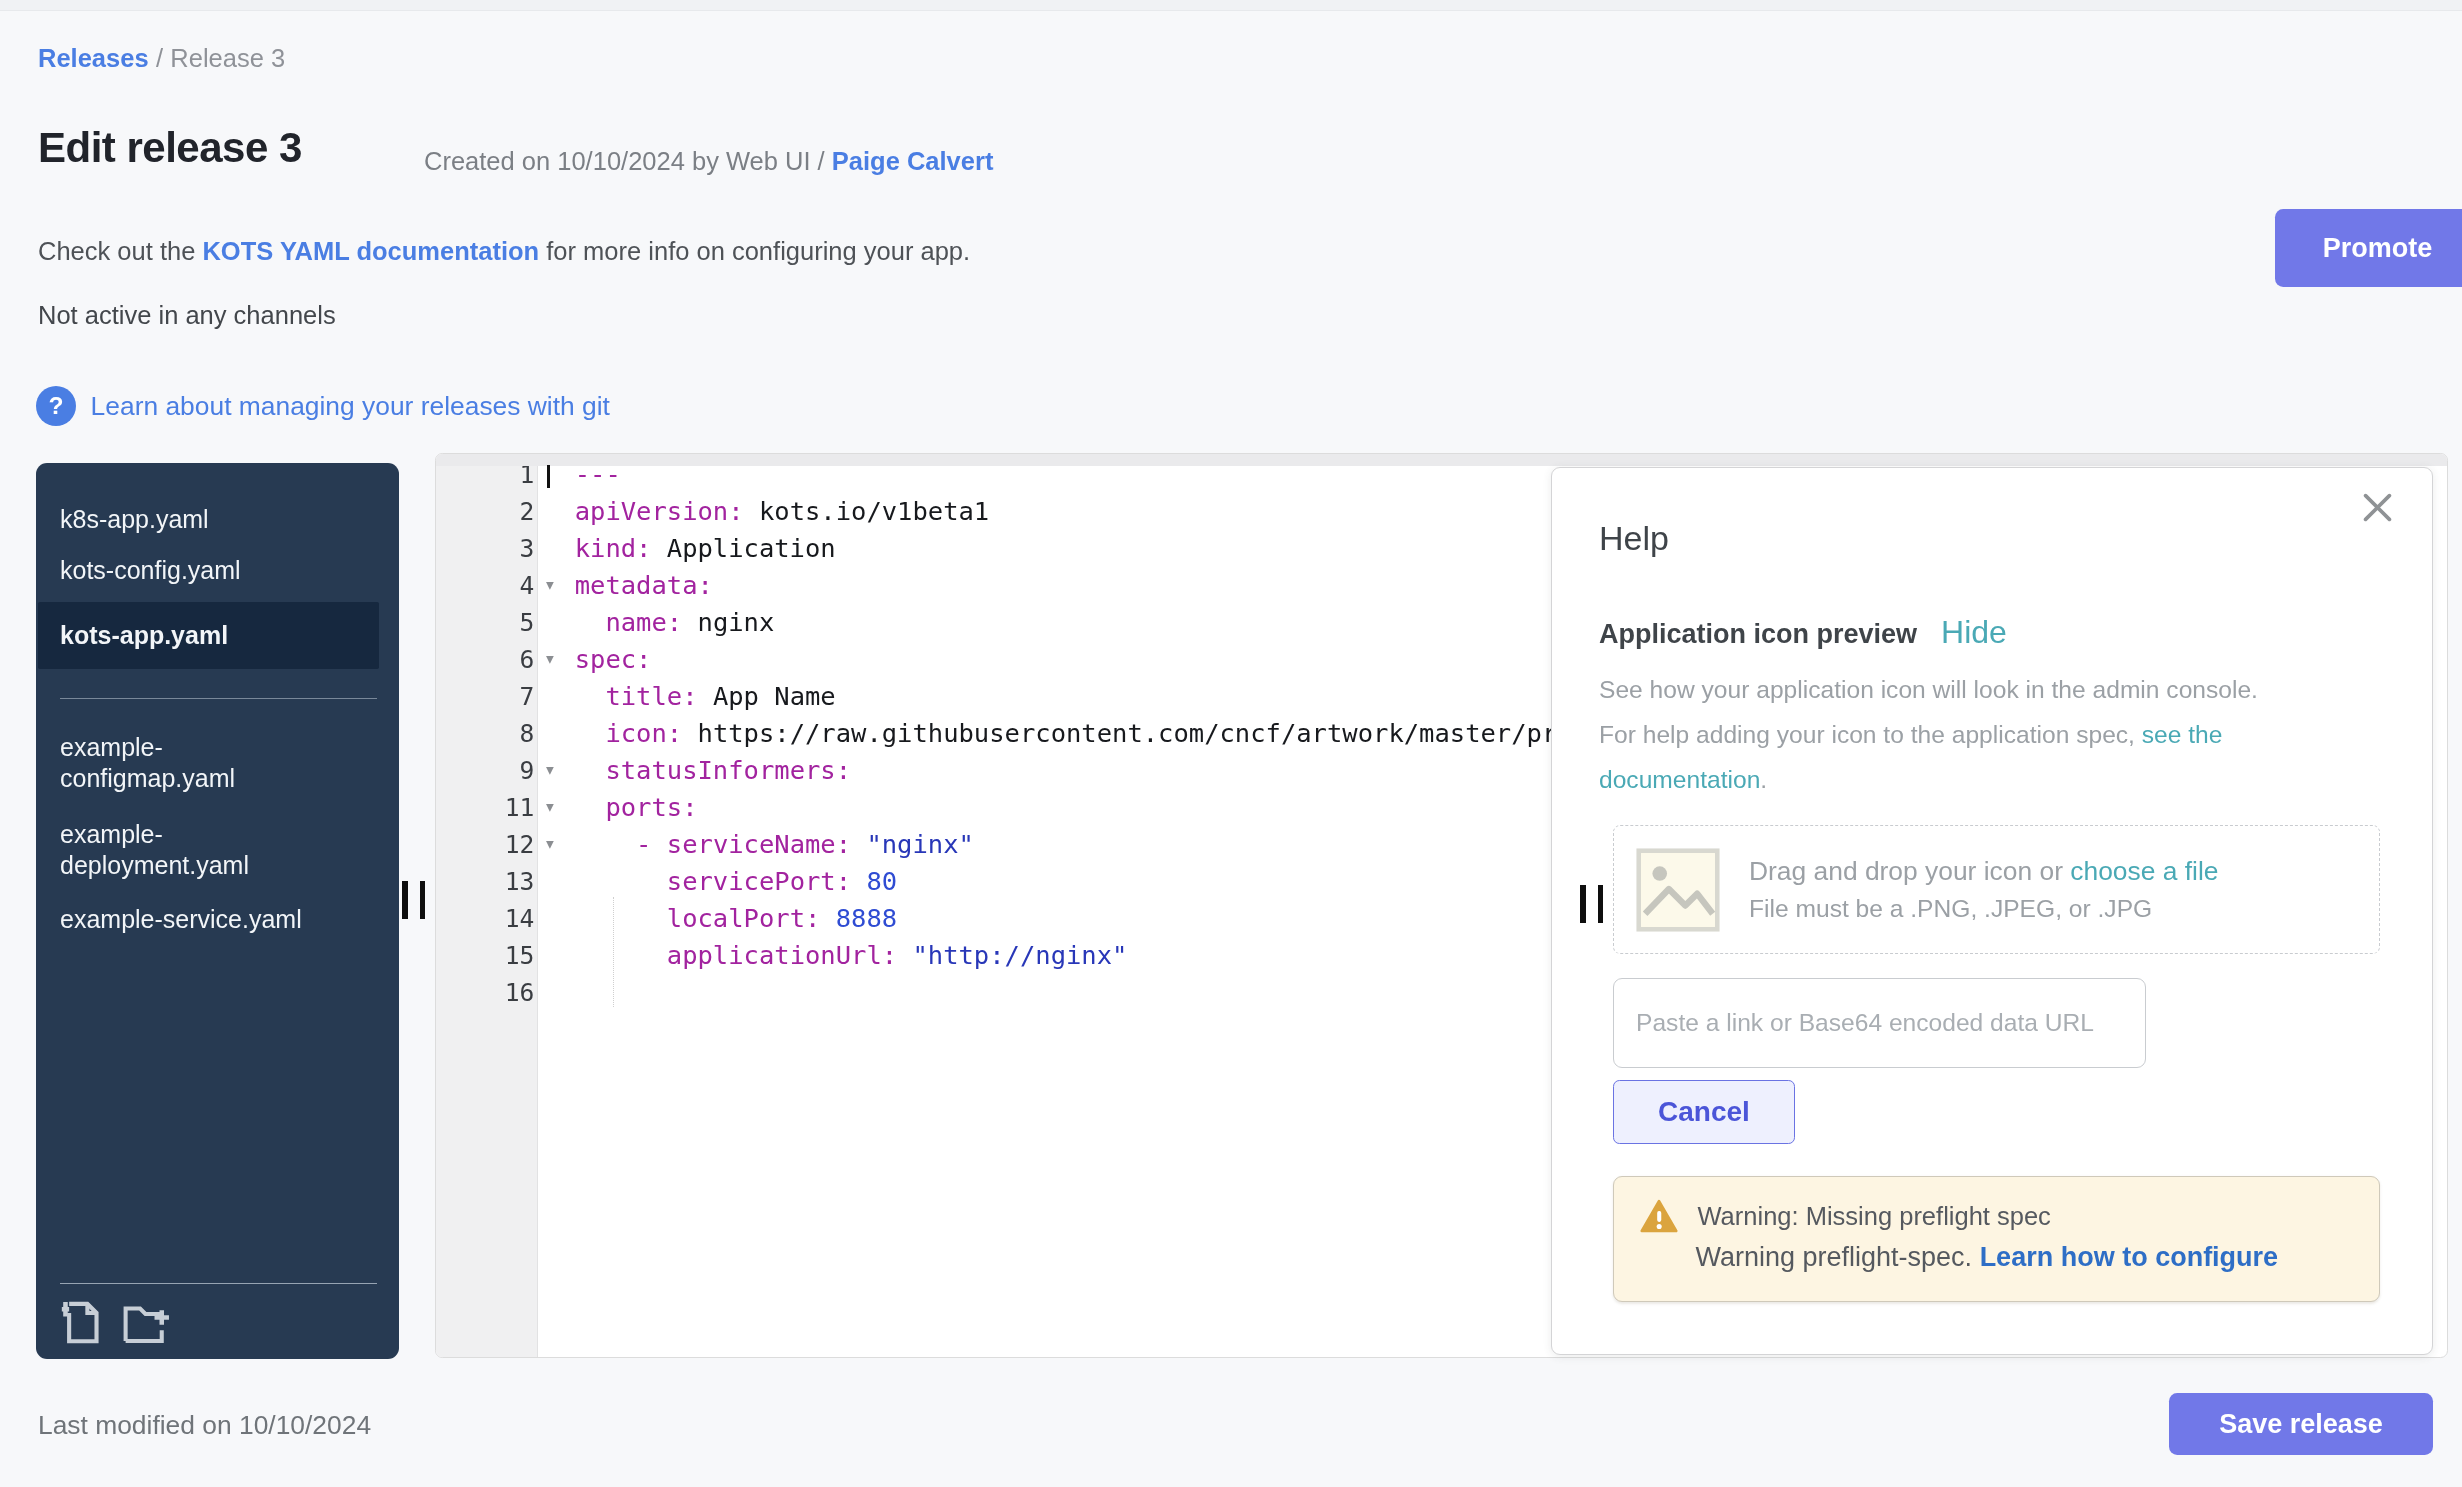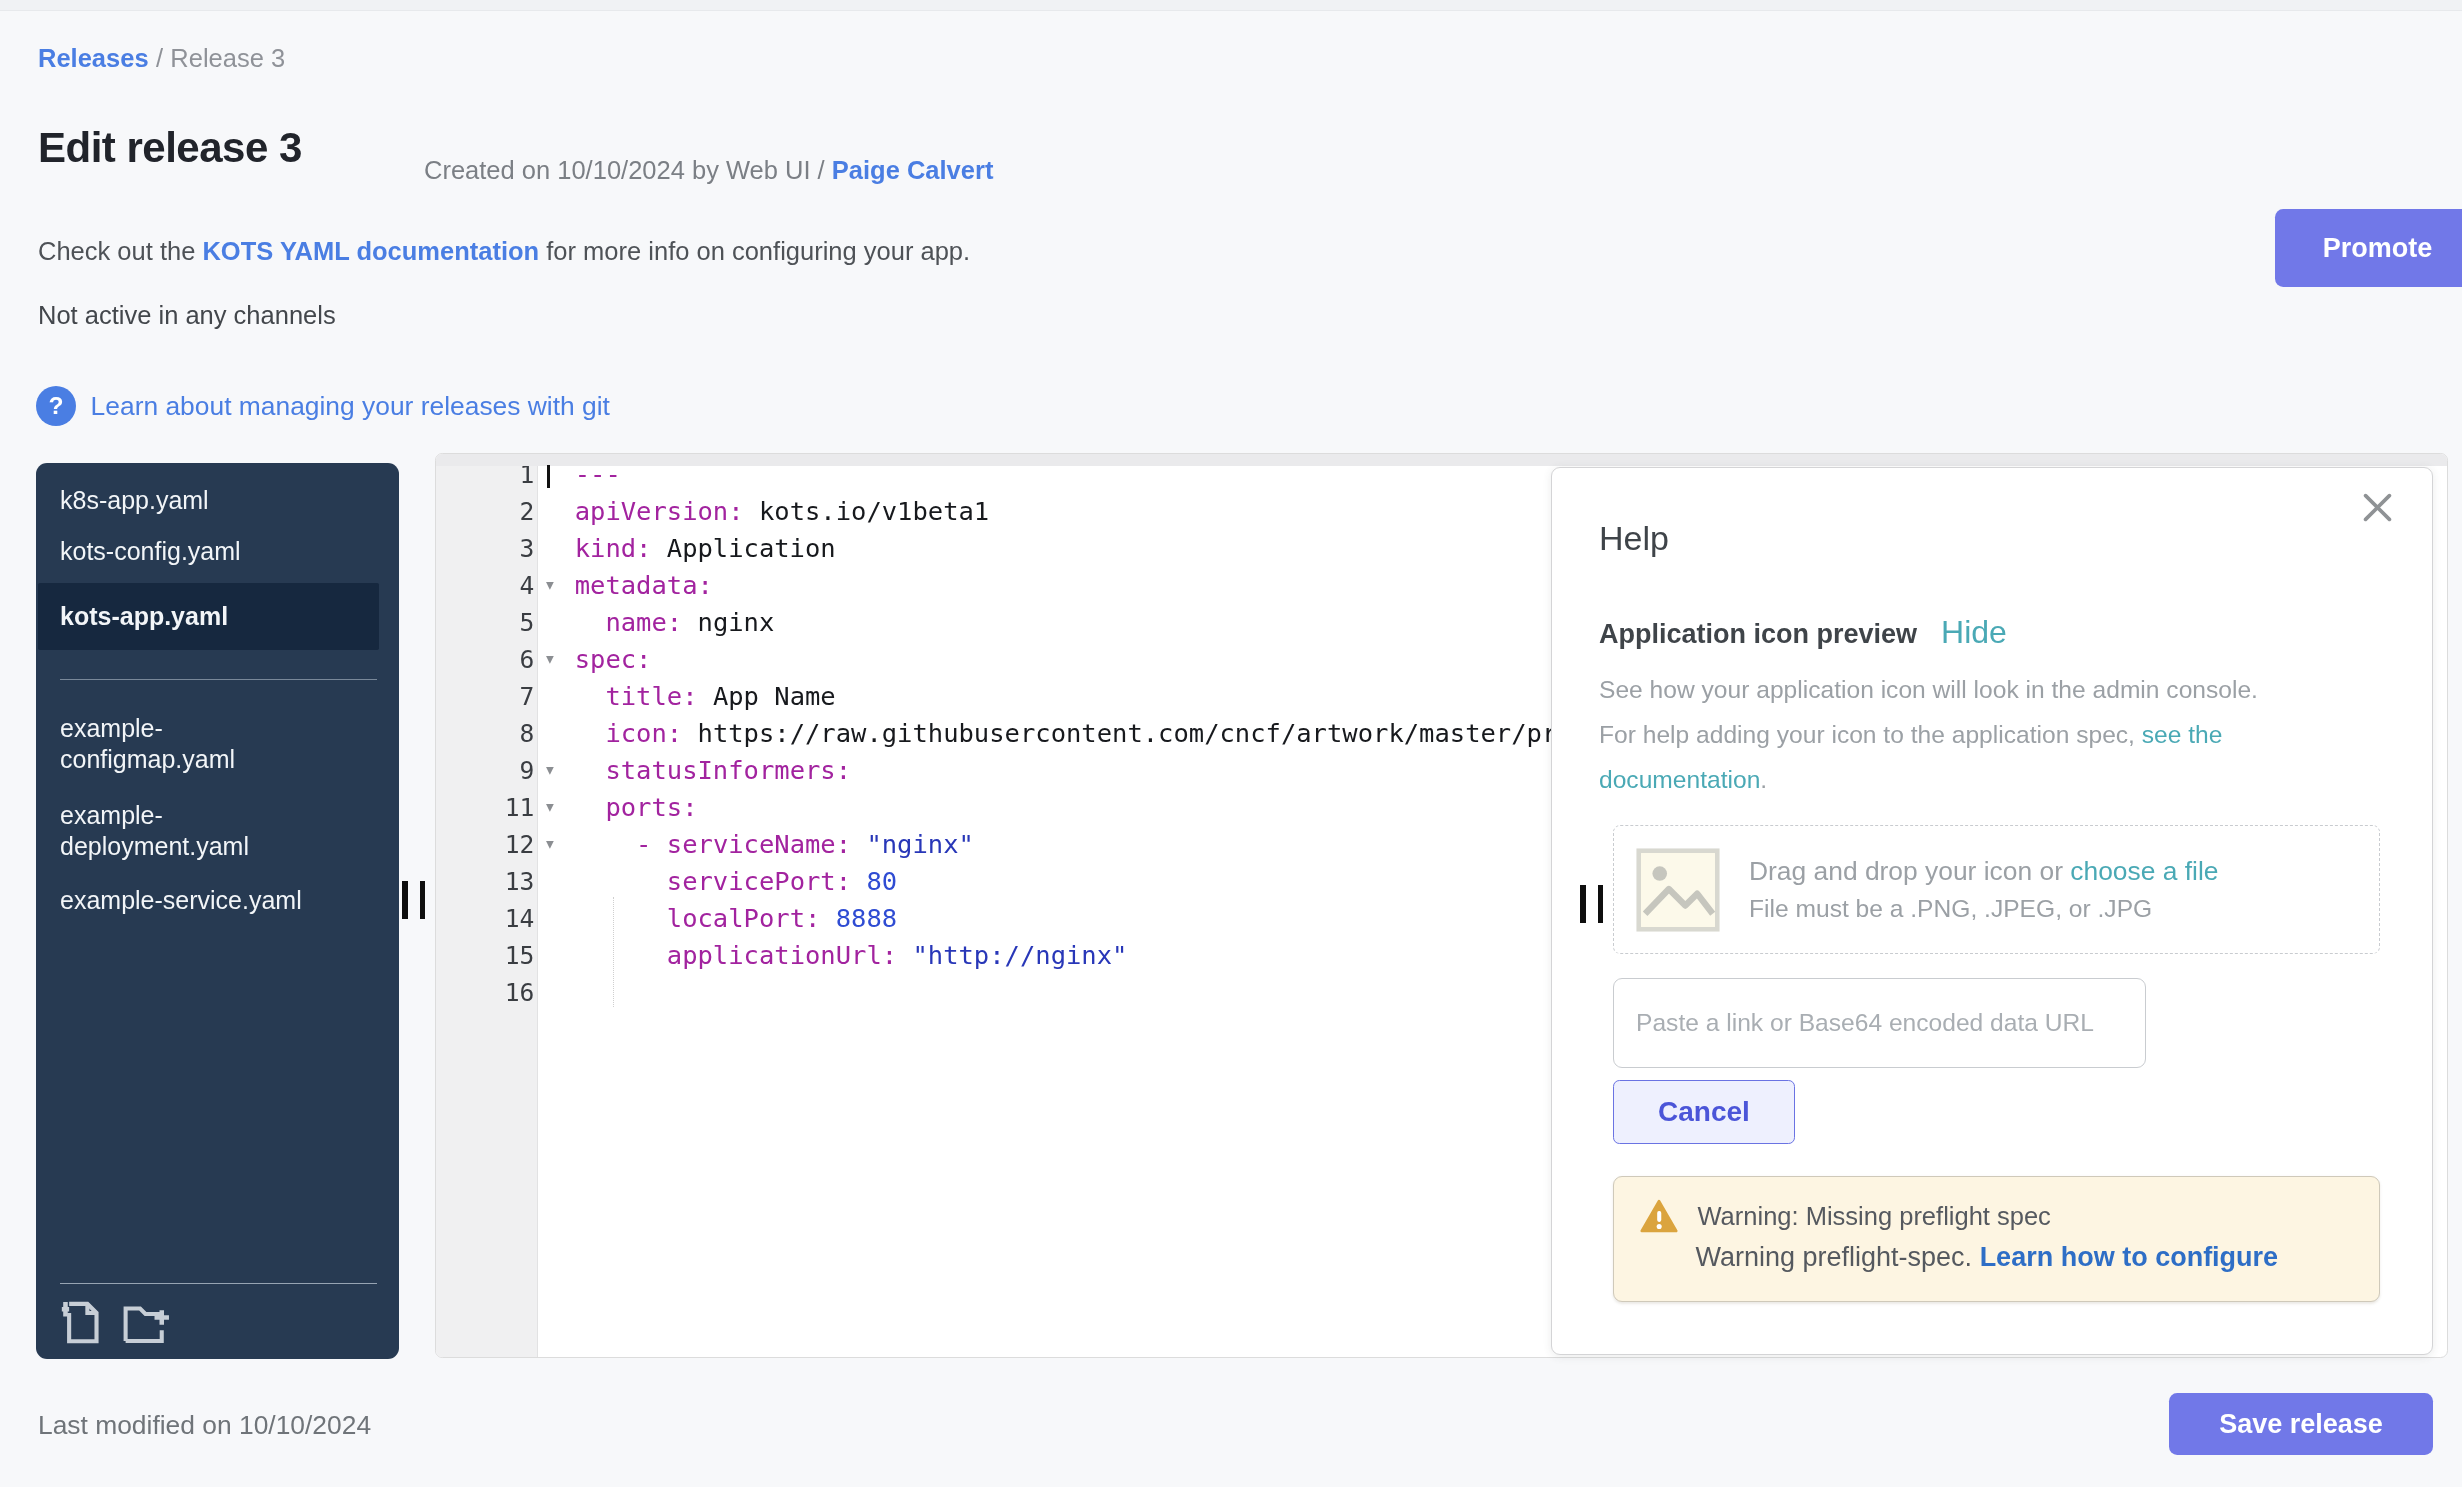--- a/index.html
+++ b/index.html
@@ -16,21 +16,21 @@
   
   .top-strip { left:0; top:0; width:2462px; height:11px; background:#f0f2f4; border-bottom:0.9px solid #e7e9ec; }
 
   
   .breadcrumb { left:38px; top:44px; font-size:25.5px; }
   .breadcrumb a { color:#4a7ee3; text-decoration:none; font-weight:600; cursor:pointer; }
   .breadcrumb .sep { color:#8f9298; margin:0 7.3px; }
   .breadcrumb .current { color:#8f9298; }
 
   .page-title { left:38px; top:124px; font-size:42px; font-weight:800; color:#21242b; letter-spacing:-0.5px; }
-  .created-line { left:424px; top:156px; font-size:25.5px; color:#7b7f85; }
+  .created-line { left:424px; top:147px; font-size:25.5px; color:#7b7f85; }
   .created-line a { color:#4a7ee3; text-decoration:none; font-weight:600; cursor:pointer; }
 
   .doc-line { left:38px; top:237px; font-size:25.5px; color:#4e5257; }
   .doc-line a { color:#4a7ee3; text-decoration:none; font-weight:600; cursor:pointer; }
 
   .channel-status { left:38px; top:301px; font-size:25.5px; color:#43474c; }
 
   .git-row { left:36px; top:386px; display:flex; align-items:center; gap:14.6px; cursor:pointer; }
   .help-circle { width:40px; height:40px; border-radius:50%; background:#4a7ee3; color:#fff;
     font-size:24.6px; font-weight:700; display:flex; align-items:center; justify-content:center; }
@@ -39,21 +39,21 @@
   .btn-primary {
     background:#7178e8; color:#fff; border:none; border-radius:8.2px;
     font-family:"Liberation Sans", sans-serif; font-size:27px; font-weight:700;
     display:flex; align-items:center; justify-content:center; cursor:pointer;
   }
   .promote-btn { left:2228px; top:209px; width:205px; height:78px;margin-left:47px; }
   .save-btn { left:2169px; top:1393px; width:264px; height:62px; }
 
   
   .sidebar { left:36px; top:463px; width:363px; height:896px; background:#273a52; border-radius:11px; }
-  .file-list { padding:12px 22px 0 24px; display:flex; flex-direction:column; color:#f2f5f8; }
+  .file-list { padding:31px 22px 0 24px; display:flex; flex-direction:column; color:#f2f5f8; }
   .file-item { font-size:25px; line-height:31px; padding:10px 0 10px 0; white-space:pre-line; cursor:pointer; }
   .file-item.two-line { padding:12.7px 0; }
   .file-item.selected {
     background:#16283f; font-weight:700; padding:18px 0 18px 22px; margin:5.5px 0 5.5px -22px;
     border-radius:1.8px; width:341px;
   }
   .file-divider { border-top:0.9px solid rgba(190,200,212,0.55); margin:24px 0 20px 0; }
   .sidebar-bottom { position:absolute; left:24px; right:22px; bottom:0; height:76px;
     border-top:0.9px solid rgba(190,200,212,0.75); display:flex; align-items:center; gap:20px; padding-top:3.6px;}
   .tree-icon { cursor:pointer; display:flex; }

